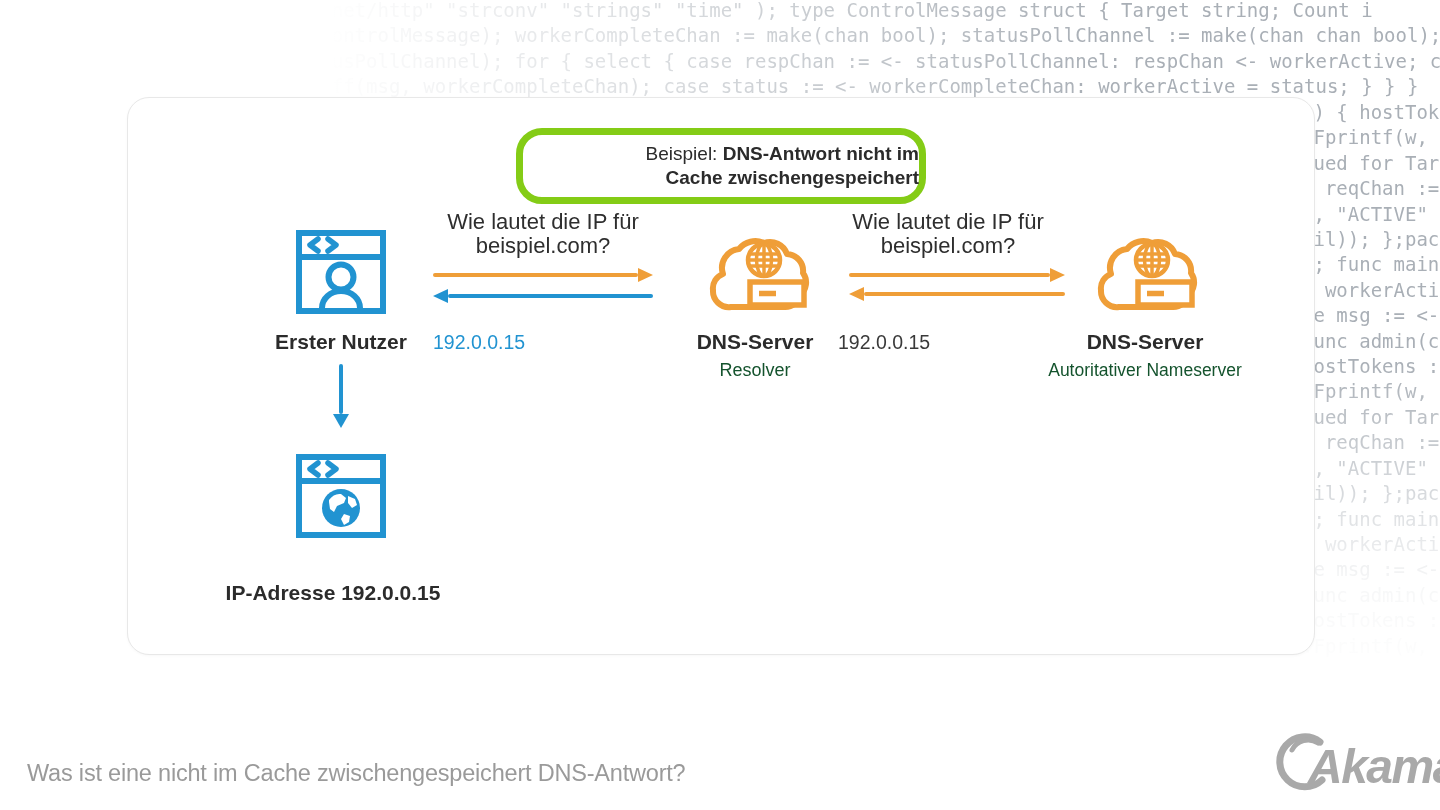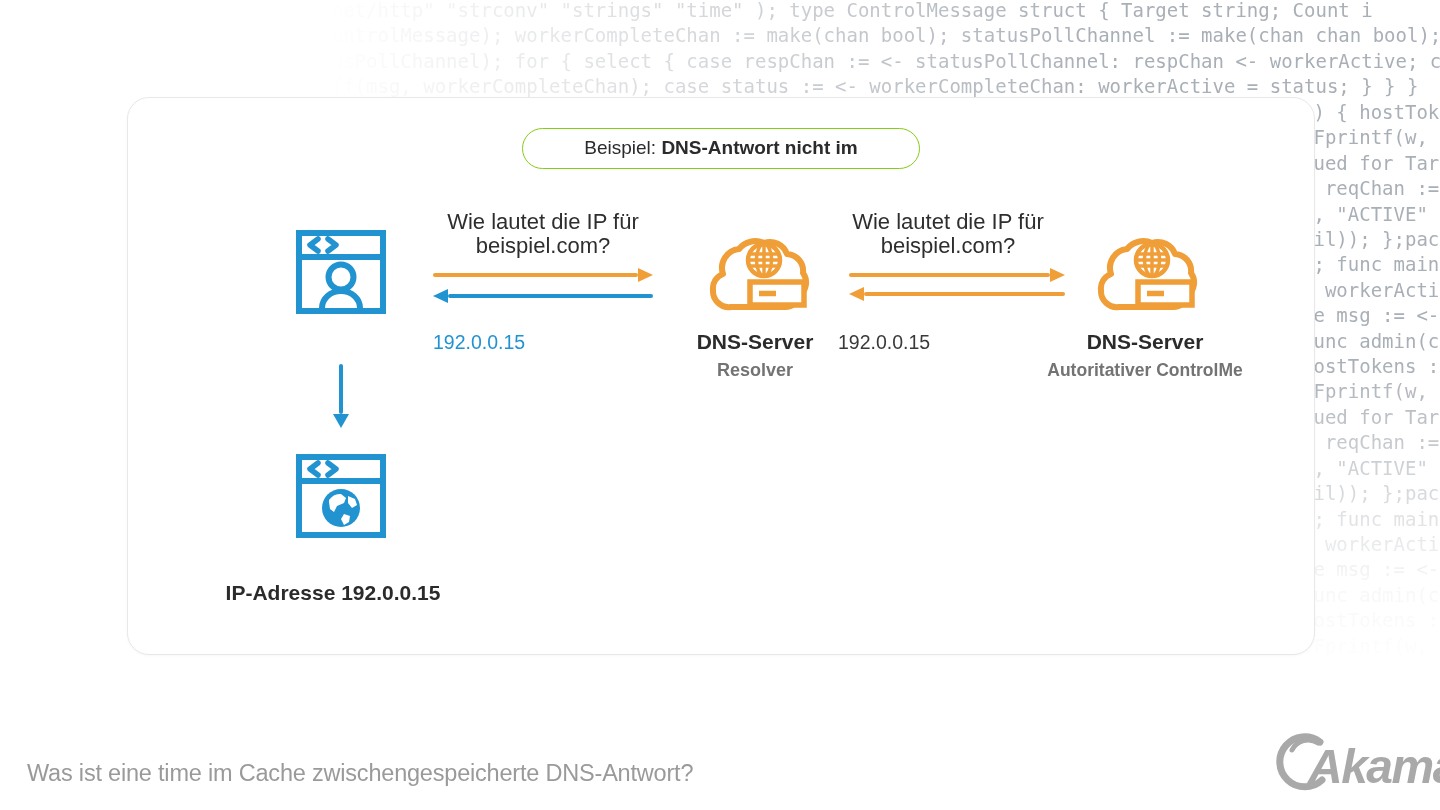--- a/index.html
+++ b/index.html
@@ -14,27 +14,27 @@
   .fade-left{position:absolute;left:0;top:0;width:1100px;height:104px;
              background:linear-gradient(90deg,#fff 0%,#fff 30%,rgba(255,255,255,0) 100%);}
   .fade-bottom{position:absolute;left:1280px;top:360px;width:160px;height:320px;
                background:linear-gradient(180deg,rgba(255,255,255,0) 0%,rgba(255,255,255,.9) 70%,#fff 100%);}
 
   
   .card{position:absolute;left:127px;top:97px;width:1186px;height:556px;background:#fff;
         border:1px solid #e8e8e8;border-radius:22px;box-shadow:0 1px 3px rgba(0,0,0,.03);}
 
   .pill{position:absolute;left:50%;top:30px;transform:translateX(-50%);
-        width:396px;padding:7px 0 8px;text-align:center;border:1px solid #84cc16;
+        width:396px;padding:7px 0 8px;text-align:right;border:7px solid #84cc16;
         border-radius:26px;font-size:19px;line-height:23.5px;color:#2b2b2b;background:#fff;}
   .pill b{font-weight:700;}
 
   .lbl{position:absolute;text-align:center;color:#2b2b2b;}
   .lbl-bold{font-size:21px;font-weight:700;}
-  .lbl-sub{font-size:18px;font-weight:700;color:#737373;}
+  .lbl-sub{font-size:18px;font-weight:400;color:#14532d;}
   .qtext{position:absolute;text-align:center;font-size:22px;line-height:24px;color:#2e2e2e;}
   .iptext{position:absolute;font-size:19.5px;}
   .ip-blue{color:#2193d1;}
   .ip-dark{color:#3a3a3a;}
 
   
   .h-arrow{position:absolute;display:flex;align-items:center;height:14px;}
   .h-arrow .shaft{flex:1;height:4px;border-radius:2px;}
   .head-right{width:0;height:0;border-top:7px solid transparent;border-bottom:7px solid transparent;border-left:15px solid;}
   .head-left{width:0;height:0;border-top:7px solid transparent;border-bottom:7px solid transparent;border-right:15px solid;}
@@ -87,30 +87,32 @@
 func admin(cc chan Control
 hostTokens := strings.Spl
 .Fprintf(w, err.Error());</pre>
   <div class="fade-left"></div>
   <div class="fade-bottom"></div>
 
   <div class="card">
 
     <div class="pill">
       <span>Beispiel: </span><b>DNS-Antwort nicht im</b><br>
+      <b>Cache zwischengespeichert</b>
     </div>
 
     <svg class="icon" style="left:168px;top:132px" width="90" height="84" viewBox="0 0 90 84">
       <rect x="3" y="3" width="84" height="78" fill="#fff" stroke="#2193d1" stroke-width="6"></rect>
       <line x1="3" y1="27" x2="87" y2="27" stroke="#2193d1" stroke-width="6"></line>
       <polyline points="22,9 14,15 22,21" fill="none" stroke="#2193d1" stroke-width="5.5" stroke-linecap="round" stroke-linejoin="round"></polyline>
       <polyline points="32,9 40,15 32,21" fill="none" stroke="#2193d1" stroke-width="5.5" stroke-linecap="round" stroke-linejoin="round"></polyline>
       <circle cx="45" cy="47" r="12.5" fill="none" stroke="#2193d1" stroke-width="6"></circle>
       <path d="M 26 78 A 19 17 0 0 1 64 78" fill="none" stroke="#2193d1" stroke-width="6"></path>
     </svg>
+    <div class="lbl lbl-bold" style="left:113px;top:232px;width:200px">Erster Nutzer</div>
 
     <div class="qtext" style="left:305px;top:112px;width:220px">
       <div>Wie lautet die IP für</div>
       <div>beispiel.com?</div>
     </div>
     <div class="h-arrow orange" style="left:305px;top:170px;width:220px">
       <div class="shaft"></div>
       <div class="head-right"></div>
     </div>
     <div class="h-arrow blue" style="left:305px;top:191px;width:220px">
@@ -152,41 +154,41 @@
       <circle cx="63" cy="31" r="16" fill="#fff" stroke="#ef9e38" stroke-width="4.5"></circle>
       <ellipse cx="63" cy="31" rx="7.5" ry="16" fill="none" stroke="#ef9e38" stroke-width="3.5"></ellipse>
       <line x1="63" y1="15" x2="63" y2="47" stroke="#ef9e38" stroke-width="3.5"></line>
       <line x1="48" y1="25" x2="78" y2="25" stroke="#ef9e38" stroke-width="3.5"></line>
       <line x1="47" y1="31" x2="79" y2="31" stroke="#ef9e38" stroke-width="3.5"></line>
       <line x1="48" y1="37" x2="78" y2="37" stroke="#ef9e38" stroke-width="3.5"></line>
       <rect x="49" y="53" width="54" height="23" fill="#fff" stroke="#ef9e38" stroke-width="5.5"></rect>
       <line x1="58" y1="64.5" x2="75" y2="64.5" stroke="#ef9e38" stroke-width="5.5"></line>
     </svg>
     <div class="lbl lbl-bold" style="left:897px;top:232px;width:240px">DNS-Server</div>
-    <div class="lbl lbl-sub" style="left:897px;top:262px;width:240px;font-size:17.5px">Autoritativer ControlMe</div>
+    <div class="lbl lbl-sub" style="left:897px;top:262px;width:240px;font-size:17.5px">Autoritativer Nameserver</div>
 
     <div class="v-arrow" style="left:205px;top:266px">
       <div class="shaft"></div>
       <div class="head-down"></div>
     </div>
 
     <svg class="icon" style="left:168px;top:356px" width="90" height="84" viewBox="0 0 90 84">
       <rect x="3" y="3" width="84" height="78" fill="#fff" stroke="#2193d1" stroke-width="6"></rect>
       <line x1="3" y1="27" x2="87" y2="27" stroke="#2193d1" stroke-width="6"></line>
       <polyline points="22,9 14,15 22,21" fill="none" stroke="#2193d1" stroke-width="5.5" stroke-linecap="round" stroke-linejoin="round"></polyline>
       <polyline points="32,9 40,15 32,21" fill="none" stroke="#2193d1" stroke-width="5.5" stroke-linecap="round" stroke-linejoin="round"></polyline>
       <circle cx="45" cy="54" r="19" fill="#2193d1"></circle>
       <path d="M 33 46 q 5 -7 12 -6 l 5 4 -2 5 -7 3 -3 6 -4 -3 -1 -7 z" fill="#fff"></path>
       <path d="M 52 42 l 7 3 2 6 -5 3 -4 -5 z" fill="#fff"></path>
       <path d="M 48 60 l 6 2 -1 6 -5 3 -3 -6 z" fill="#fff"></path>
     </svg>
     <div class="lbl lbl-bold" style="left:60px;top:483px;width:290px">IP-Adresse 192.0.0.15</div>
   </div>
 
-  <div class="question">Was ist eine time im Cache zwischengespeicherte DNS-Antwort?</div>
+  <div class="question">Was ist eine nicht im Cache zwischengespeichert DNS-Antwort?</div>
 
   <div class="logo">
     <svg width="64" height="64" viewBox="0 0 64 64">
       <path d="M 52 12 A 25 25 0 1 0 54 50" fill="none" stroke="#a9a9a9" stroke-width="7" stroke-linecap="round"></path>
       <path d="M 24 20 A 18 18 0 0 1 50 13" fill="none" stroke="#a9a9a9" stroke-width="5" stroke-linecap="round"></path>
     </svg>
     <span class="word">Akamai</span>
   </div>
 
 </div>

